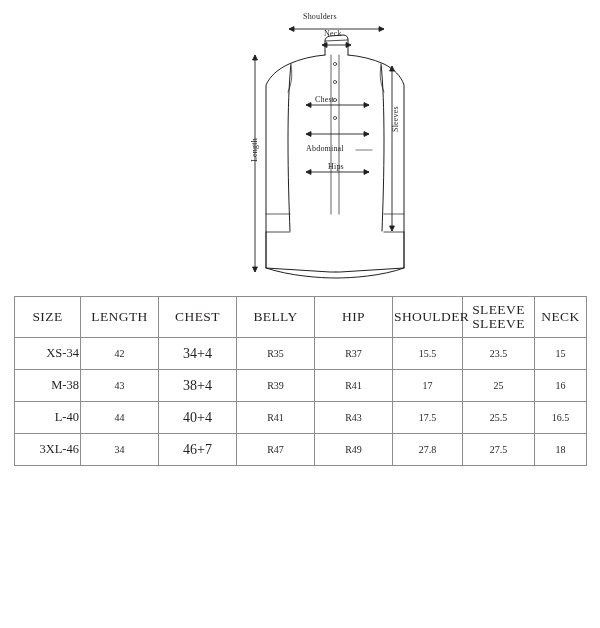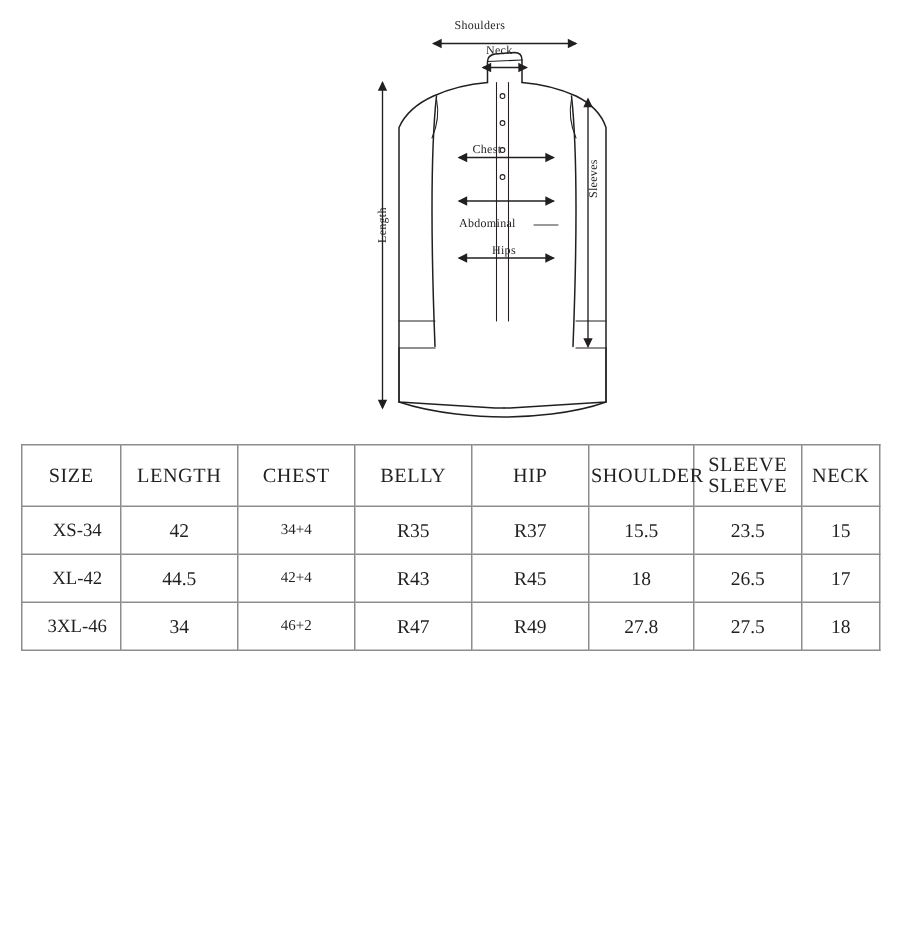--- a/index.html
+++ b/index.html
@@ -61,31 +61,31 @@
   table.size-table thead th {
     height: 36px;
     font-size: 13.5px;
     font-weight: normal;
     letter-spacing: 0.4px;
     line-height: 1.05;
     padding: 2px 1px;
   }
   table.size-table tbody td {
     height: 29px;
-    font-size: 13px;
+    font-size: 10px;
     font-weight: normal;
     padding: 1px;
   }
   table.size-table tbody td.size-cell {
-    text-align: center;
+    text-align: right;
     padding-left: 9px;
     font-size: 12.5px;
   }
   table.size-table tbody td.small-val {
-    font-size: 10px;
+    font-size: 14px;
     font-family: Liberation Serif, serif;
   }
 
   
   col.c-size     { width: 66px; }
   col.c-length   { width: 78px; }
   col.c-chest    { width: 78px; }
   col.c-belly    { width: 78px; }
   col.c-hip      { width: 78px; }
   col.c-shoulder { width: 70px; }
@@ -223,33 +223,43 @@
         <td class="size-cell">XS-34</td>
         <td>42</td>
         <td class="small-val">34+4</td>
         <td>R35</td>
         <td>R37</td>
         <td>15.5</td>
         <td>23.5</td>
         <td>15</td>
       </tr>
       <tr>
-        <td class="size-cell">XL-42</td>
-        <td>44.5</td>
-        <td class="small-val">42+4</td>
+        <td class="size-cell">M-38</td>
+        <td>43</td>
+        <td class="small-val">38+4</td>
+        <td>R39</td>
+        <td>R41</td>
+        <td>17</td>
+        <td>25</td>
+        <td>16</td>
+      </tr>
+      <tr>
+        <td class="size-cell">L-40</td>
+        <td>44</td>
+        <td class="small-val">40+4</td>
+        <td>R41</td>
         <td>R43</td>
-        <td>R45</td>
-        <td>18</td>
-        <td>26.5</td>
-        <td>17</td>
+        <td>17.5</td>
+        <td>25.5</td>
+        <td>16.5</td>
       </tr>
       <tr>
         <td class="size-cell">3XL-46</td>
         <td>34</td>
-        <td class="small-val">46+2</td>
+        <td class="small-val">46+7</td>
         <td>R47</td>
         <td>R49</td>
         <td>27.8</td>
         <td>27.5</td>
         <td>18</td>
       </tr>
     </tbody>
   </table>
 </div>
 

